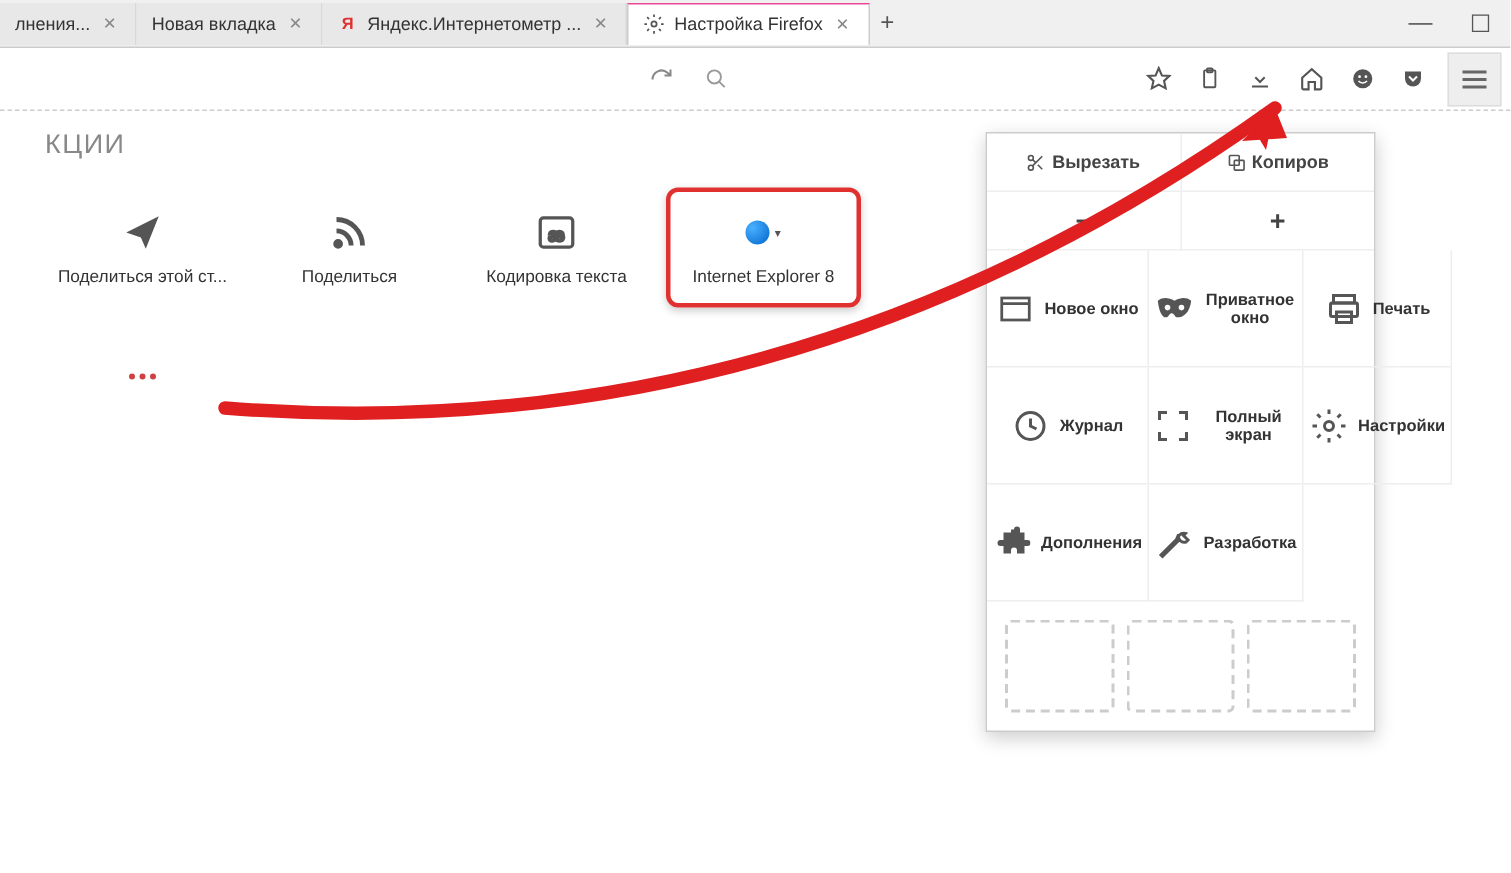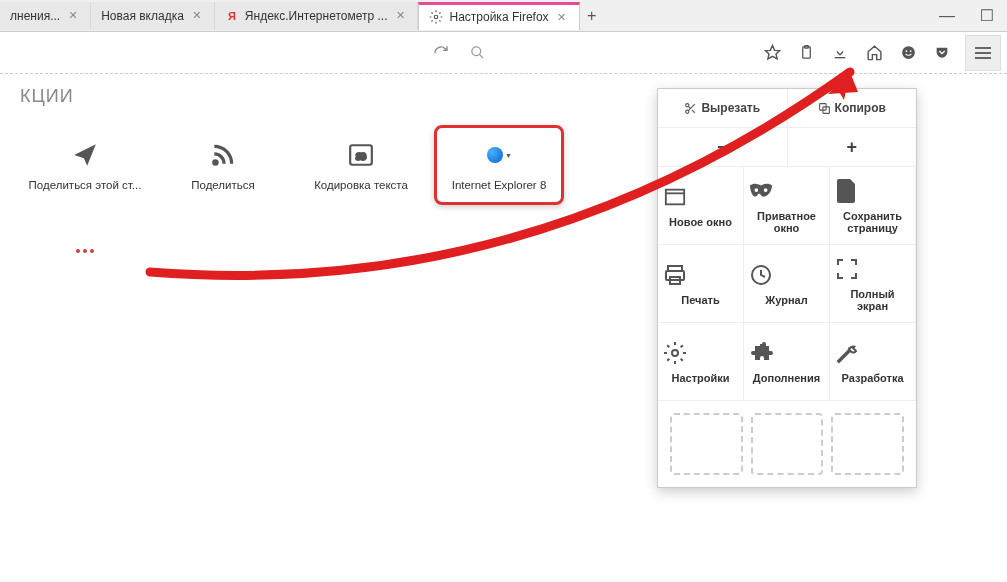--- a/index.html
+++ b/index.html
@@ -1,59 +1,59 @@
 <!DOCTYPE html>
 <html><head>
 <meta charset="utf-8">
 <style>
   * { box-sizing: border-box; margin: 0; padding: 0; font-family: "Segoe UI", Arial, sans-serif; }
   body { width: 1007px; height: 582px; background: #fff; overflow: hidden; position: relative; }
 
   
   .tabbar { height: 32px; background: #f0f0f0; display: flex; align-items: center; border-bottom: 1px solid #ccc; }
   .tab { height: 28px; padding: 0 10px; display: flex; align-items: center; gap: 6px; font-size: 12px; color: #333; border-right: 1px solid #d8d8d8; background: #e8e8e8; cursor: pointer; max-width: 210px; }
-  .tab.active { background: #fff; border-top: 3px solid #ec4899; border-left: 1px solid #ccc; border-right: 1px solid #ccc; }
+  .tab.active { background: #fff; border-top: 1px solid #ec4899; border-left: 1px solid #ccc; border-right: 1px solid #ccc; }
   .tab .fav { width: 14px; height: 14px; display: inline-flex; align-items: center; justify-content: center; font-size: 11px; }
   .tab .close { width: 14px; height: 14px; font-size: 11px; color: #888; display: flex; align-items: center; justify-content: center; }
   .newtab { width: 24px; display: flex; align-items: center; justify-content: center; color: #555; font-size: 16px; }
   .spacer { flex: 1; }
   .winbtn { width: 40px; height: 28px; display: flex; align-items: center; justify-content: center; color: #555; }
 
   
   .toolbar { height: 42px; border-bottom: 1px dashed #ccc; display: flex; align-items: center; padding: 0 6px; gap: 4px; }
   .url-area { flex: 1; display: flex; align-items: center; gap: 6px; padding-left: 420px; }
   .tbtn { width: 30px; height: 30px; display: flex; align-items: center; justify-content: center; color: #555; cursor: pointer; border-radius: 2px; }
   .searchbox { flex: 1; height: 26px; border: none; background: transparent; font-size: 13px; color: #888; padding-left: 6px; }
   .hamburger { width: 36px; height: 36px; background: #eee; border: 1px solid #ddd; display: flex; flex-direction: column; justify-content: center; align-items: center; gap: 3px; margin-left: 4px; }
   .hamburger span { width: 16px; height: 2px; background: #666; }
 
   
   .canvas { position: absolute; top: 74px; left: 0; right: 0; bottom: 0; display: flex; }
-  .left-area { flex: 1; padding: 12px 20px; }
+  .left-area { flex: 1; padding: 12px 30px; }
   .section-title { font-size: 18px; color: #888; letter-spacing: 1px; margin-bottom: 18px; }
   .grid { display: flex; flex-wrap: wrap; gap: 10px 8px; }
   .tool { width: 130px; height: 80px; display: flex; flex-direction: column; align-items: center; justify-content: center; gap: 8px; font-size: 11.5px; color: #333; text-align: center; cursor: grab; }
   .tool .icon { width: 32px; height: 32px; color: #555; display: flex; align-items: center; justify-content: center; }
   .tool.highlight { border: 3px solid #e03030; border-radius: 8px; box-shadow: 0 2px 6px rgba(0,0,0,0.2); }
   .tool .globe { width: 16px; height: 16px; background: radial-gradient(circle at 30% 30%, #4ab0ff, #0066cc); border-radius: 50%; display:inline-block; }
   .tool .dropdown-caret { font-size: 8px; color: #555; margin-left: 3px; }
   .dots { display: flex; gap: 3px; }
   .dots i { width: 4px; height: 4px; background: #d04040; border-radius: 50%; }
 
   
   .right-panel-wrap { width: 360px; background: linear-gradient(#3a8ed8,#3a8ed8); background-image:
       linear-gradient(rgba(255,255,255,0.15) 1px, transparent 1px),
       linear-gradient(90deg, rgba(255,255,255,0.15) 1px, transparent 1px);
     background-size: 20px 20px; padding: 14px 14px 14px 10px; }
   .menu-panel { background: #fff; border: 1px solid #ccc; box-shadow: 0 4px 12px rgba(0,0,0,0.2); width: 260px; font-weight: bold; }
   .menu-row { display: flex; border-bottom: 1px solid #eee; }
   .menu-cell { flex: 1; height: 38px; display: flex; align-items: center; justify-content: center; gap: 4px; font-size: 12px; color: #444; cursor: pointer; border-right: 1px solid #eee; }
   .menu-cell:last-child { border-right: none; }
   .menu-grid { display: grid; grid-template-columns: repeat(3, 1fr); }
-  .menu-item { height: 78px; display: flex; flex-direction: column; justify-content: center; gap: 6px; font-size: 11px; color: #333; border-right: 1px solid #eee; border-bottom: 1px solid #eee; cursor: pointer; text-align: center; padding: 4px; }
+  .menu-item { height: 78px; display: flex; flex-direction: row; align-items: center; justify-content: center; gap: 6px; font-size: 11px; color: #333; border-right: 1px solid #eee; border-bottom: 1px solid #eee; cursor: pointer; text-align: center; padding: 4px; }
   .menu-item .micon { width: 26px; height: 26px; color: #555; display:flex; align-items:center; justify-content:center; }
   .drop-slots { display: flex; gap: 8px; padding: 12px; }
   .slot { flex: 1; height: 62px; border: 2px dashed #ccc; border-radius: 4px; }
 
   
   .arrow-svg { position: absolute; top: 52px; left: 130px; width: 760px; height: 260px; pointer-events: none; }
 
   svg { display: block; }
 </style>
 </head>
@@ -237,28 +237,20 @@
               <svg width="28" height="16" viewBox="0 0 28 16" fill="#555">
                 <path d="M2 2c4-3 8-2 12 0 4-2 8-3 12 0-1 8-5 12-10 12-2 0-2-3-4-3s-2 3-4 3C5 14 3 10 2 2z"></path>
                 <circle cx="9" cy="7" r="2" fill="#fff"></circle>
                 <circle cx="19" cy="7" r="2" fill="#fff"></circle>
               </svg>
             </div>
           <span>Приватное окно</span>
         </div>
         <div class="menu-item">
           <div class="micon">
-              <svg width="20" height="24" viewBox="0 0 20 24" fill="#555">
-                <path d="M2 0h11l5 5v17a2 2 0 0 1-2 2H2a2 2 0 0 1-2-2V2a2 2 0 0 1 2-2z"></path>
-              </svg>
-            </div>
-          <span>Сохранить страницу</span>
-        </div>
-        <div class="menu-item">
-          <div class="micon">
               <svg width="24" height="24" viewBox="0 0 24 24" fill="none" stroke="#555" stroke-width="2">
                 <rect x="5" y="3" width="14" height="5"></rect>
                 <rect x="3" y="8" width="18" height="9" rx="1"></rect>
                 <rect x="7" y="14" width="10" height="7"></rect>
               </svg>
             </div>
           <span>Печать</span>
         </div>
         <div class="menu-item">
           <div class="micon">

